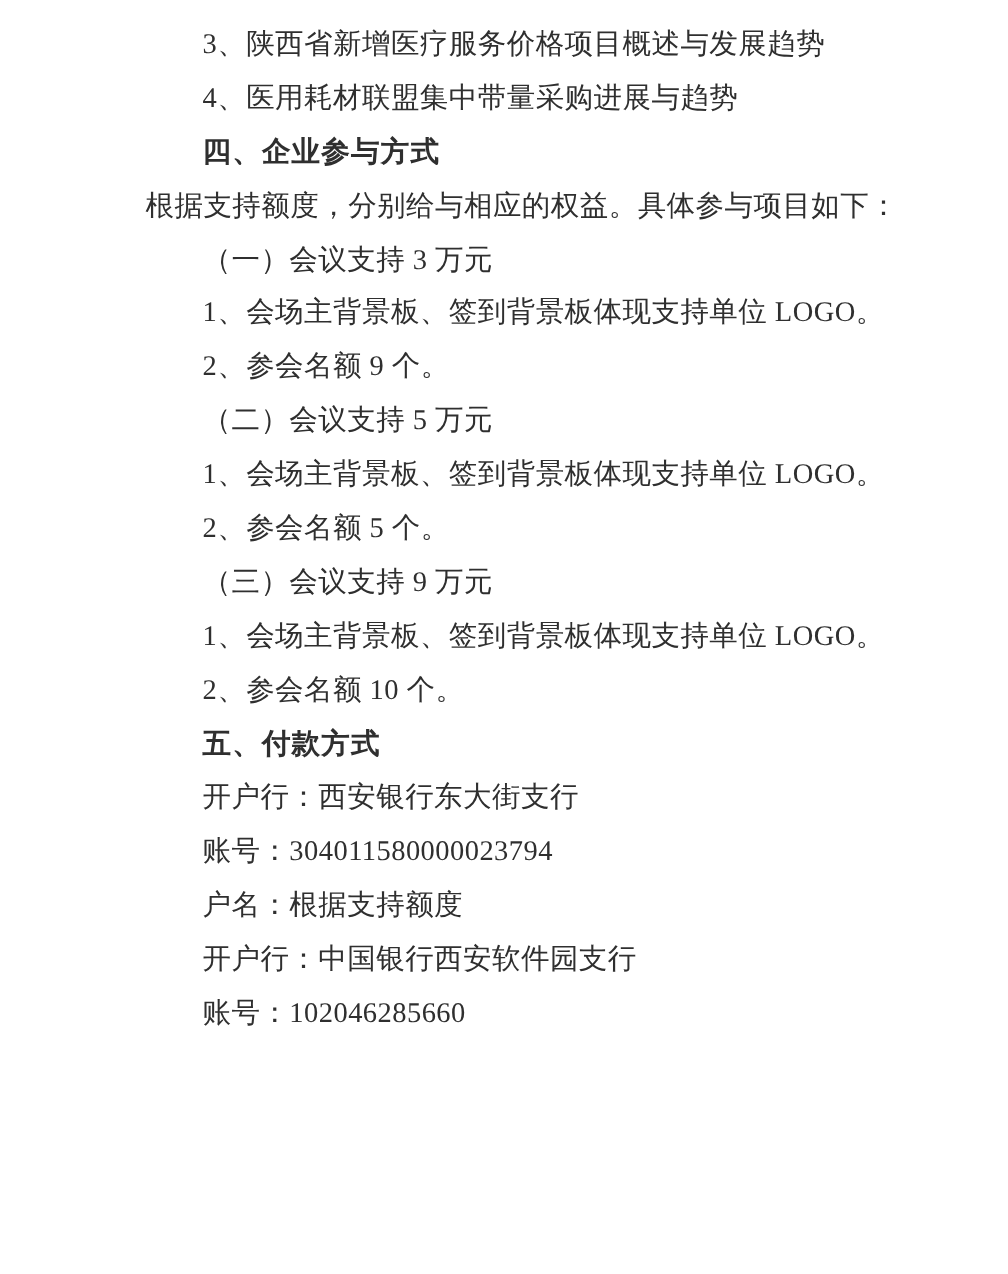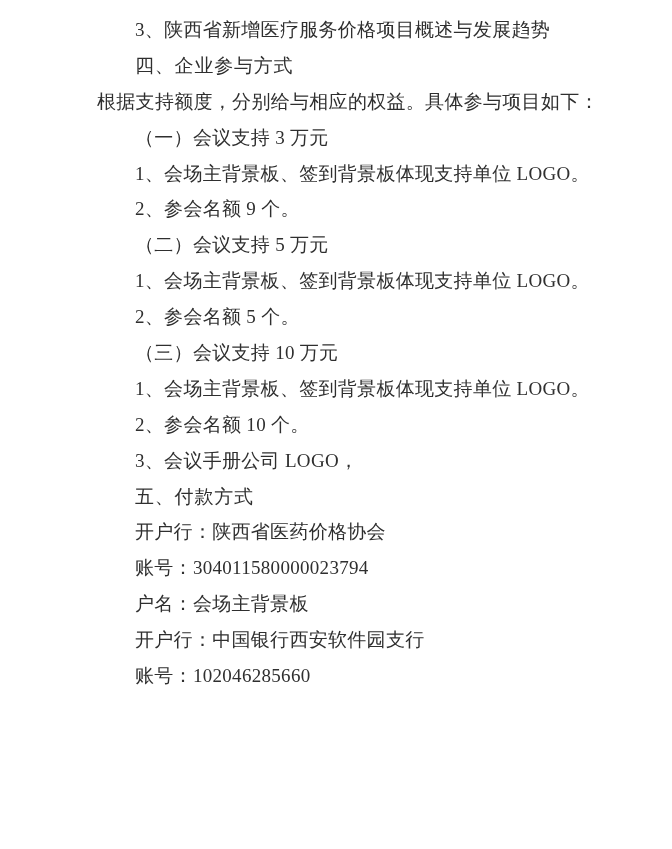--- a/index.html
+++ b/index.html
@@ -24,50 +24,50 @@
     font-size: 19px;
     line-height: 35.9px;
     height: 35.9px;
     white-space: nowrap;
     letter-spacing: 0.3px;
   }
   .indent {
     padding-left: 38px;
   }
   .heading {
-    font-weight: 400;
+    font-weight: 700;
     letter-spacing: 0.8px;
   }
 </style>
 </head>
 <body style="background: rgb(255, 255, 255);">
 
 <div class="doc" style="color: rgb(47, 47, 47);">
 
   <div class="line indent">3、陕西省新增医疗服务价格项目概述与发展趋势</div>
+  <div class="line indent">4、医用耗材联盟集中带量采购进展与趋势</div>
 
   <div class="line indent heading">四、企业参与方式</div>
 
   <div class="line">根据支持额度，分别给与相应的权益。具体参与项目如下：</div>
 
   <div class="line indent">（一）会议支持 3 万元</div>
   <div class="line indent">1、会场主背景板、签到背景板体现支持单位 LOGO。</div>
   <div class="line indent">2、参会名额 9 个。</div>
 
   <div class="line indent">（二）会议支持 5 万元</div>
   <div class="line indent">1、会场主背景板、签到背景板体现支持单位 LOGO。</div>
   <div class="line indent">2、参会名额 5 个。</div>
 
-  <div class="line indent">（三）会议支持 10 万元</div>
+  <div class="line indent">（三）会议支持 9 万元</div>
   <div class="line indent">1、会场主背景板、签到背景板体现支持单位 LOGO。</div>
   <div class="line indent">2、参会名额 10 个。</div>
-  <div class="line indent">3、会议手册公司 LOGO，</div>
 
   <div class="line indent heading">五、付款方式</div>
 
-  <div class="line indent">开户行：陕西省医药价格协会</div>
+  <div class="line indent">开户行：西安银行东大街支行</div>
   <div class="line indent">账号：304011580000023794</div>
 
-  <div class="line indent">户名：会场主背景板</div>
+  <div class="line indent">户名：根据支持额度</div>
   <div class="line indent">开户行：中国银行西安软件园支行</div>
   <div class="line indent">账号：102046285660</div>
 
 </div>
 
 </body></html>

